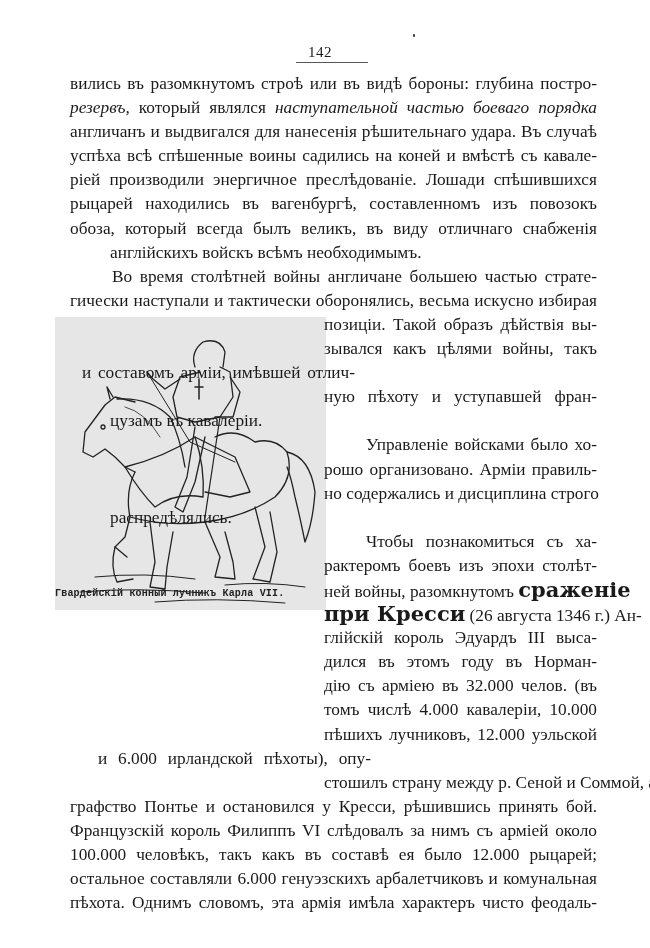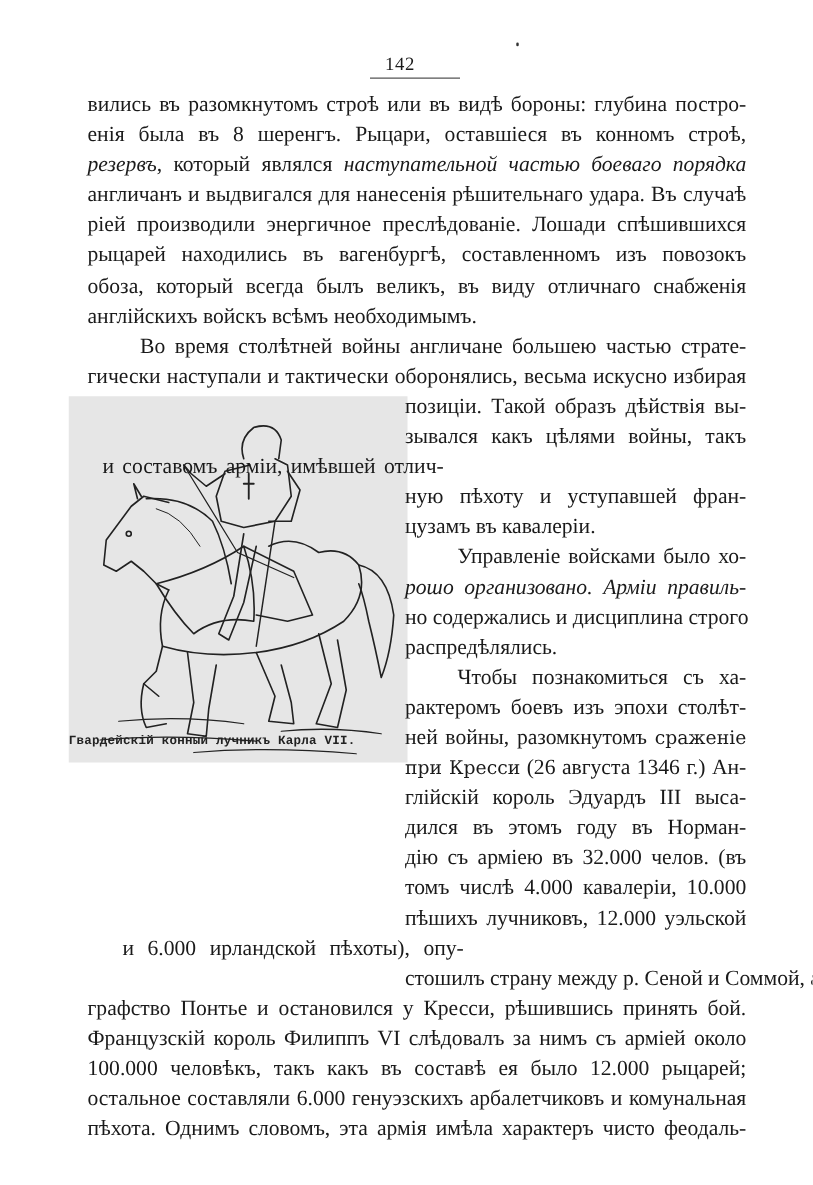--- a/index.html
+++ b/index.html
@@ -6,25 +6,25 @@
   body { width: 650px; height: 948px; position: relative; overflow: hidden;
          font-family: "Liberation Serif", "DejaVu Serif", serif; color: #1a1a1a; }
   .page-number { position: absolute; top: 44px; left: 284px; width: 72px; text-align: center;
                  font-size: 15px; letter-spacing: 0.5px; }
   .page-rule { position: absolute; top: 62px; left: 296px; width: 72px; height: 0;
                border-top: 1px solid #555; }
   .speck { position: absolute; width: 2px; height: 3px; background: #333; border-radius: 1px; }
   .text { position: absolute; left: 70px; width: 527px; font-size: 17.3px; line-height: 24.1px; }
   .line { display: block; white-space: nowrap; text-align: justify; text-align-last: justify;
           height: 24.1px; overflow: visible; }
-  .line.last { text-align-last: left; }
+  .line.last { text-align-last: left; margin-left: 40px; }
   .indent { padding-left: 42px; }
   .narrow { margin-left: 254px; }
   .it { font-style: italic; }
-  .bold { font-weight: normal; font-family: "DejaVu Serif", serif; font-size: 15px; }
+  .bold { font-weight: bold; font-family: "DejaVu Serif", serif; font-size: 21px; }
   .figure { position: absolute; left: 55px; top: 317px; width: 271px; height: 293px;
             background: #e6e6e6; overflow: hidden; }
   .figure svg { display: block; width: 100%; height: 100%; }
   .caption { position: absolute; left: 55px; top: 588px; width: 271px; text-align: left;
              font-family: Liberation Mono, monospace; font-weight: bold; font-size: 10px; color: #222;
              letter-spacing: 0.2px; }
 </style>
 </head>
 <body>
 
@@ -72,40 +72,40 @@
 
       <path d="M140 110 L132 160 L120 190 L128 195 L140 165 L150 120"></path>
     </g>
   </svg>
 </div>
 <div class="caption">Гвардейскій конный лучникъ Карла VII.</div>
 
 <div class="text" style="top:72px;" id="body-text">
     <div>
       <span class="line"><span>вились въ разомкнутомъ строѣ или въ видѣ бороны: глубина постро-</span></span>
-      <span class="line"><span>енія была въ 8 шеренгъ. Рыцари, оставшіеся въ конномъ строѣ,</span></span>
       <span class="line"><span class="it">резервъ,</span><span> который являлся </span><span class="it">наступательной частью боеваго порядка</span></span>
       <span class="line"><span>англичанъ и выдвигался для нанесенія рѣшительнаго удара. Въ случаѣ</span></span>
+      <span class="line"><span>успѣха всѣ спѣшенные воины садились на коней и вмѣстѣ съ кавале-</span></span>
       <span class="line"><span>ріей производили энергичное преслѣдованіе. Лошади спѣшившихся</span></span>
       <span class="line"><span>рыцарей находились въ вагенбургѣ, составленномъ изъ повозокъ</span></span>
       <span class="line"><span>обоза, который всегда былъ великъ, въ виду отличнаго снабженія</span></span>
       <span class="line last"><span>англійскихъ войскъ всѣмъ необходимымъ.</span></span>
     </div>
     <div>
       <span class="line indent"><span>Во время столѣтней войны англичане большею частью страте-</span></span>
       <span class="line"><span>гически наступали и тактически оборонялись, весьма искусно избирая</span></span>
       <span class="line narrow" style="width: 273px;"><span>позиціи. Такой образъ дѣйствія вы-</span></span>
       <span class="line narrow" style="width: 273px;"><span>зывался какъ цѣлями войны, такъ</span></span>
       <span class="line narrow" style="width: 273px; margin-left: 12px;"><span>и составомъ арміи, имѣвшей отлич-</span></span>
       <span class="line narrow" style="width: 273px;"><span>ную пѣхоту и уступавшей фран-</span></span>
       <span class="line last narrow" style="width: 273px;"><span>цузамъ въ кавалеріи.</span></span>
     </div>
     <div>
       <span class="line indent narrow" style="width: 231px;"><span>Управленіе войсками было хо-</span></span>
-      <span class="line narrow" style="width: 273px; font-style: italic;"><span>рошо организовано. Арміи правиль-</span></span>
+      <span class="line narrow" style="width: 273px;"><span>рошо организовано. Арміи правиль-</span></span>
       <span class="line narrow" style="width: 273px;"><span>но содержались и дисциплина строго</span></span>
       <span class="line last narrow" style="width: 273px;"><span>распредѣлялись.</span></span>
     </div>
     <div>
       <span class="line indent narrow" style="width: 231px;"><span>Чтобы познакомиться съ ха-</span></span>
       <span class="line narrow" style="width: 273px;"><span>рактеромъ боевъ изъ эпохи столѣт-</span></span>
       <span class="line narrow" style="width: 273px;"><span>ней войны, разомкнутомъ </span><span class="bold">сраженіе</span></span>
       <span class="line narrow" style="width: 273px;"><span class="bold">при Кресси</span><span> (26 августа 1346 г.) Ан-</span></span>
       <span class="line narrow" style="width: 273px;"><span>глійскій король Эдуардъ III выса-</span></span>
       <span class="line narrow" style="width: 273px;"><span>дился въ этомъ году въ Норман-</span></span>

